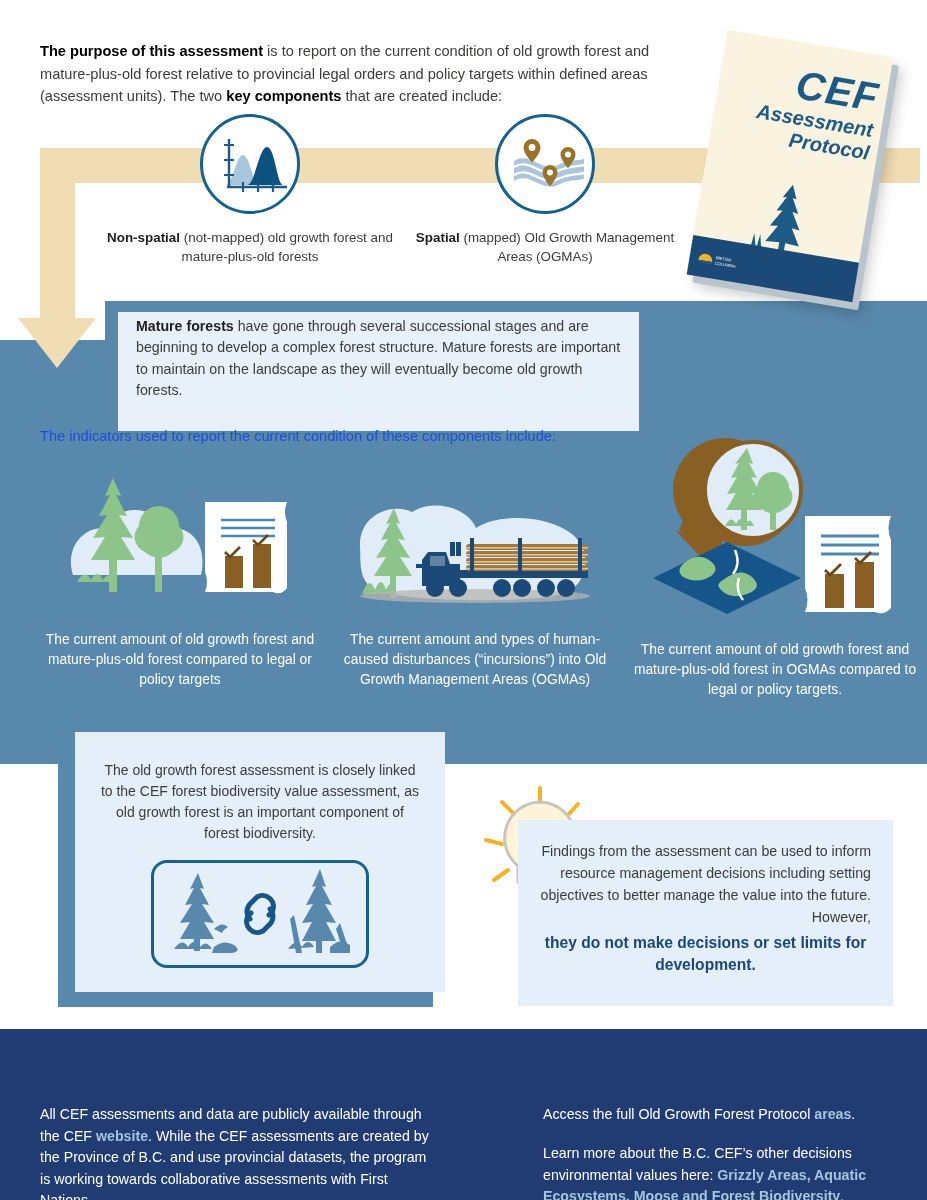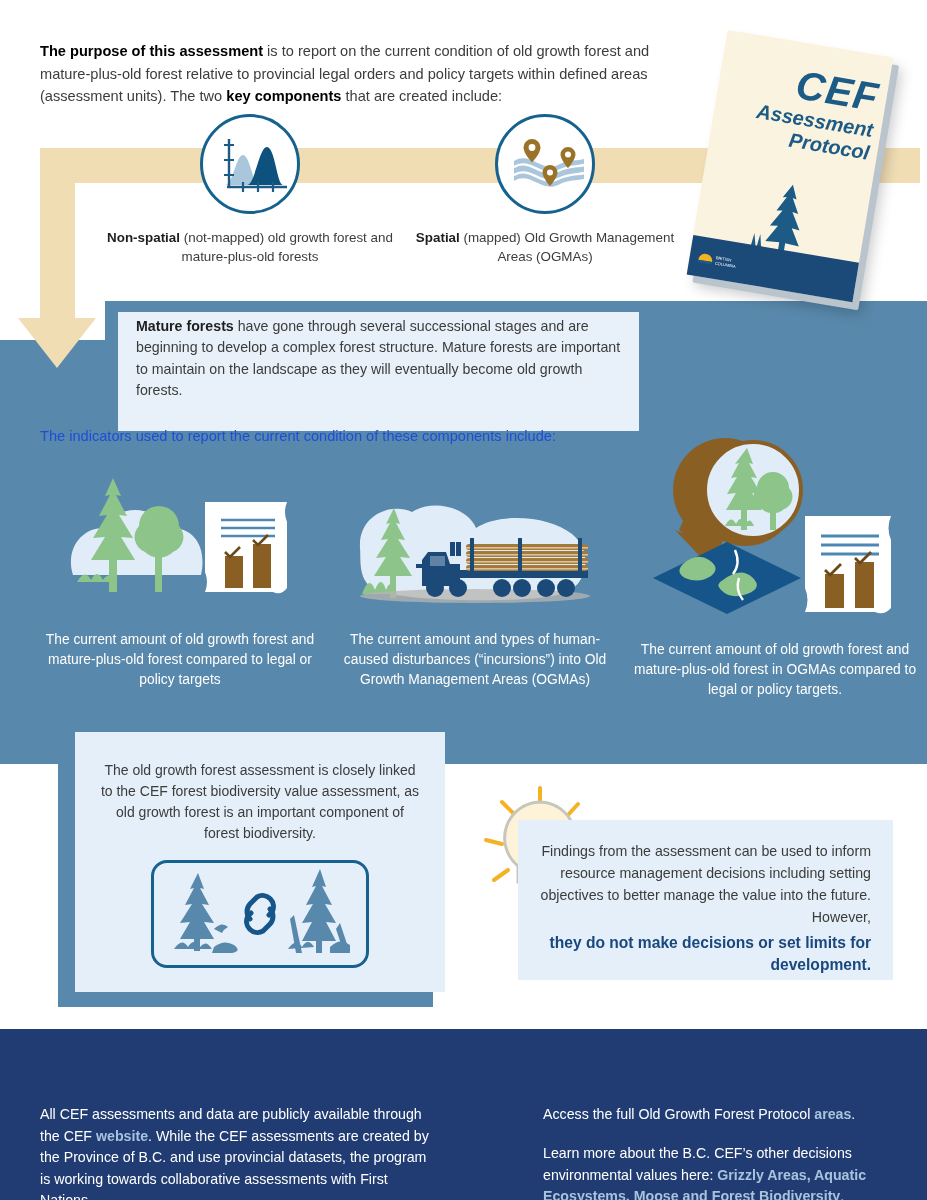--- a/index.html
+++ b/index.html
@@ -132,27 +132,27 @@
   }
   .bio-text { font-size: 14px; line-height: 1.5; color: #3c3c3b; }
   .bio-icon-frame {
     margin: 16px auto 0; width: 218px; height: 108px;
     border: 3px solid #16628f; border-radius: 16px;
     position: relative;
   }
 
   
   .findings-box {
-    position: absolute; left: 518px; top: 820px; width: 375px; height: 160px;
+    position: absolute; left: 518px; top: 820px; width: 375px; height: 186px;
     background: #e4eff9; padding: 20px 22px 10px 22px; text-align: right;
   }
   .findings-text { font-size: 14.2px; line-height: 1.55; color: #3c3c3b; }
   .findings-bold {
     font-size: 15.6px; line-height: 1.42; font-weight: bold; color: #19477e;
-    margin-top: 4px; text-align: right;
+    margin-top: 4px; text-align: center;
   }
   .bulb-wrap { position: absolute; left: 478px; top: 784px; width: 135px; height: 150px; }
 
   
   .foot-col {
     position: absolute; color: #ffffff; font-size: 14.2px; line-height: 1.52; margin-top: 44px;
   }
   #foot-left { left: 40px; top: 1060px; width: 400px; }
   #foot-right-1 { left: 543px; top: 1060px; width: 370px; }
   #foot-right-2 { left: 543px; top: 1099px; width: 370px; }

